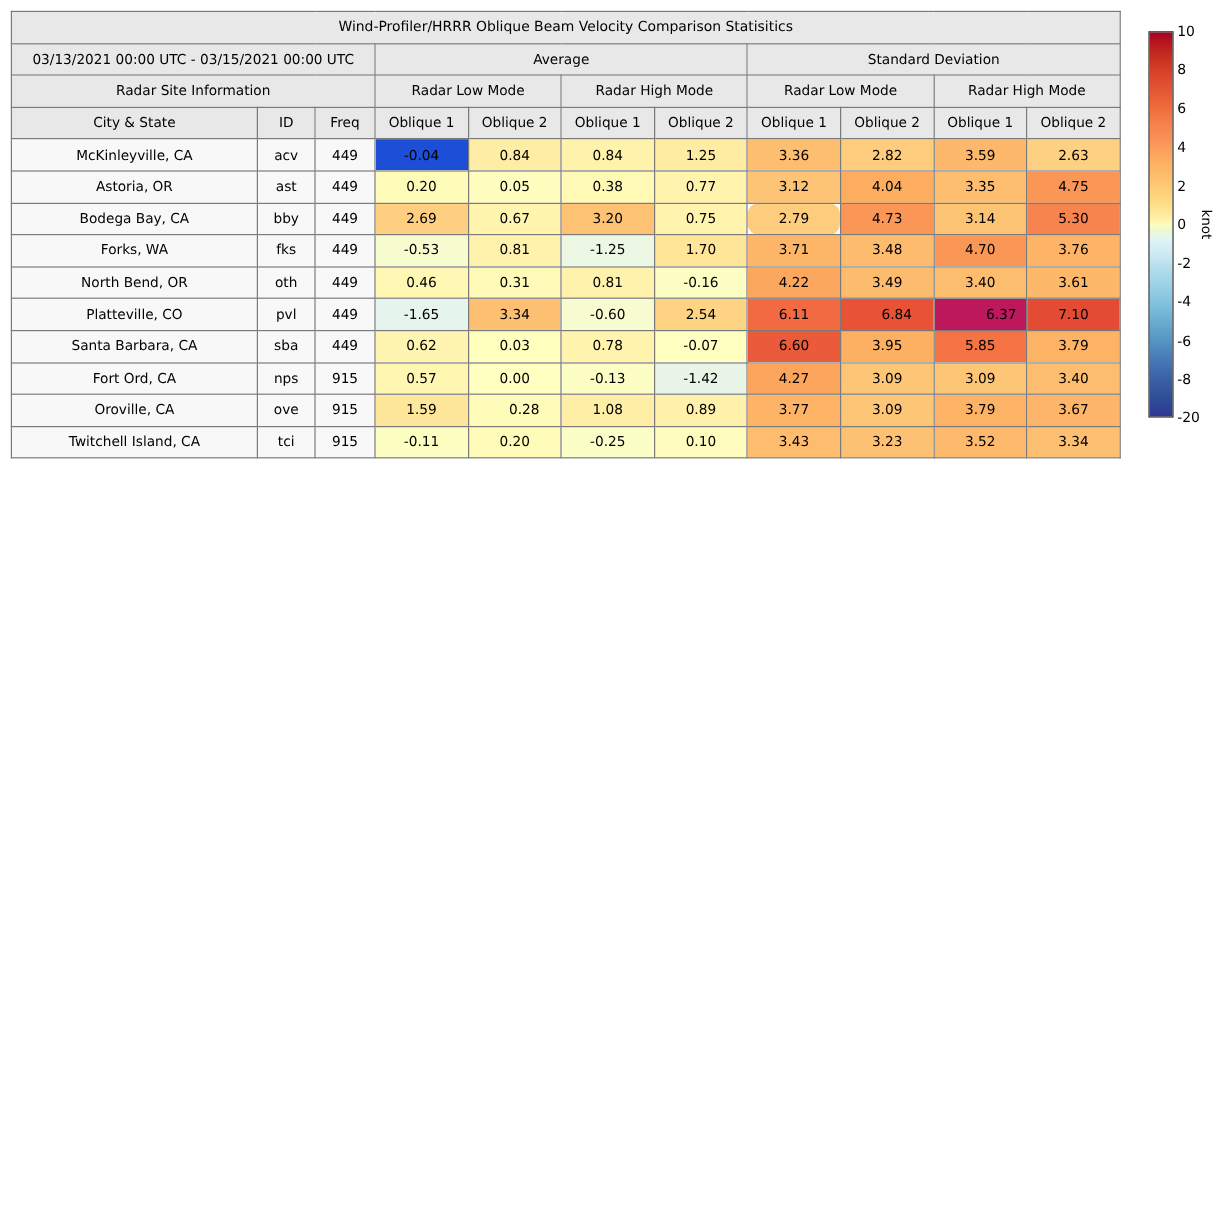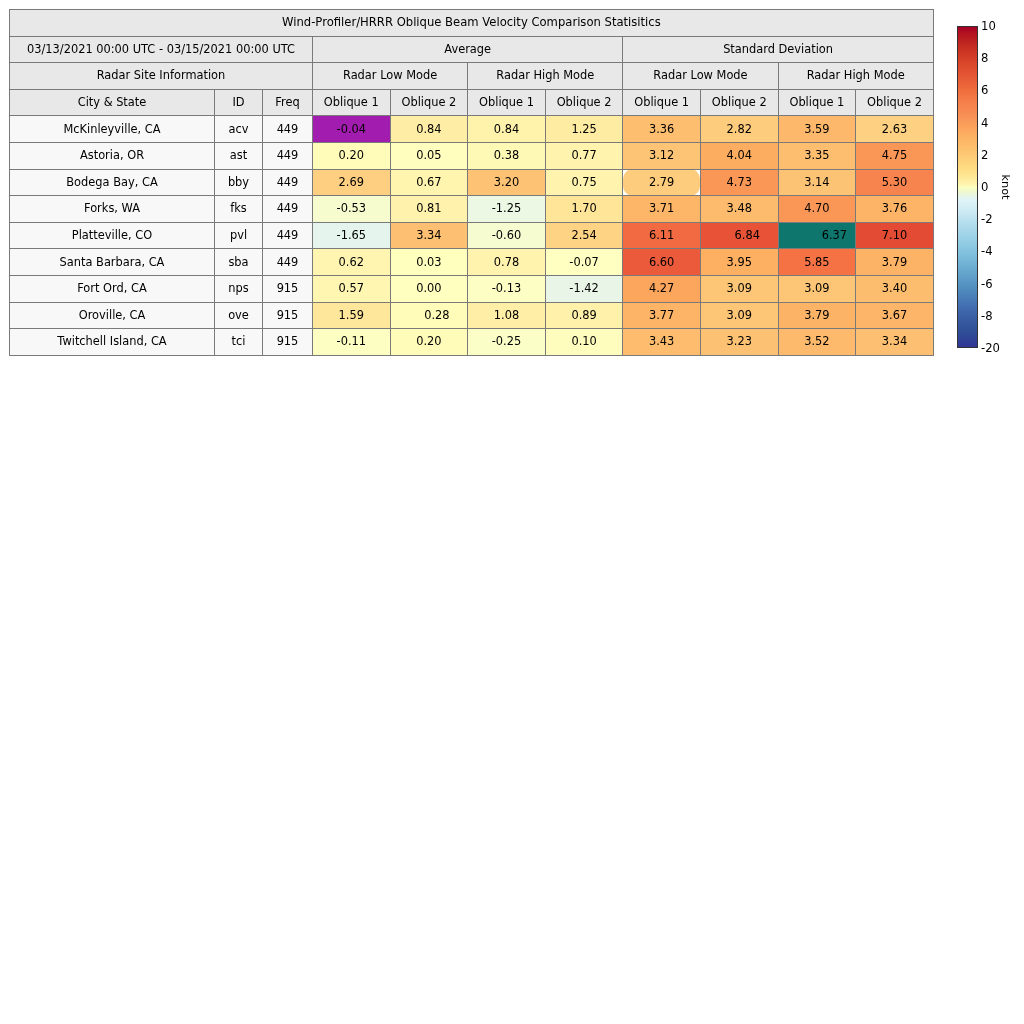--- a/index.html
+++ b/index.html
@@ -181,21 +181,21 @@
           <th class="hdr">Oblique 2</th>
           <th class="hdr">Oblique 1</th>
           <th class="hdr">Oblique 2</th>
         </tr>
       </thead>
       <tbody id="table-body">
           <tr>
             <td class="site">McKinleyville, CA</td>
             <td class="site">acv</td>
             <td class="site">449</td>
-            <td class="val" style="background-color: #a21caf;">-0.04</td>
+            <td class="val" style="background-color: #1d4ed8;">-0.04</td>
             <td class="val" style="background-color: rgb(254, 237, 164);">0.84</td>
             <td class="val" style="background-color: rgb(255, 242, 171);">0.84</td>
             <td class="val" style="background-color: rgb(254, 236, 162);">1.25</td>
             <td class="val" style="background-color: rgb(253, 190, 112);">3.36</td>
             <td class="val" style="background-color: rgb(254, 204, 125);">2.82</td>
             <td class="val" style="background-color: rgb(253, 184, 107);">3.59</td>
             <td class="val" style="background-color: rgb(254, 208, 129);">2.63</td>
           </tr>
           <tr>
             <td class="site">Astoria, OR</td>
@@ -230,30 +230,43 @@
             <td class="val" style="background-color: rgb(247, 252, 206);">-0.53</td>
             <td class="val" style="background-color: rgb(255, 242, 172);">0.81</td>
             <td class="val" style="background-color: rgb(236, 248, 227);">-1.25</td>
             <td class="val" style="background-color: rgb(254, 229, 151);">1.70</td>
             <td class="val" style="background-color: rgb(253, 181, 104);">3.71</td>
             <td class="val" style="background-color: rgb(253, 187, 109);">3.48</td>
             <td class="val" style="background-color: rgb(250, 151, 87);">4.70</td>
             <td class="val" style="background-color: rgb(253, 180, 103);">3.76</td>
           </tr>
           <tr>
+            <td class="site">North Bend, OR</td>
+            <td class="site">oth</td>
+            <td class="site">449</td>
+            <td class="val" style="background-color: rgb(255, 248, 180);">0.46</td>
+            <td class="val" style="background-color: rgb(255, 250, 184);">0.31</td>
+            <td class="val" style="background-color: rgb(255, 242, 172);">0.81</td>
+            <td class="val" style="background-color: rgb(253, 254, 196);">-0.16</td>
+            <td class="val" style="background-color: rgb(252, 167, 94);">4.22</td>
+            <td class="val" style="background-color: rgb(253, 187, 109);">3.49</td>
+            <td class="val" style="background-color: rgb(253, 189, 111);">3.40</td>
+            <td class="val" style="background-color: rgb(253, 184, 106);">3.61</td>
+          </tr>
+          <tr>
             <td class="site">Platteville, CO</td>
             <td class="site">pvl</td>
             <td class="site">449</td>
             <td class="val" style="background-color: rgb(229, 245, 238);">-1.65</td>
             <td class="val" style="background-color: rgb(253, 191, 113);">3.34</td>
             <td class="val" style="background-color: rgb(246, 251, 208);">-0.60</td>
             <td class="val" style="background-color: rgb(254, 211, 131);">2.54</td>
             <td class="val" style="background-color: rgb(242, 106, 65);">6.11</td>
             <td class="val" style="background-color: rgb(232, 83, 55); padding-left: 16px;">6.84</td>
-            <td class="val" style="background-color: #0f766e; padding-left: 35px;">6.37</td>
+            <td class="val" style="background-color: #be185d; padding-left: 35px;">6.37</td>
             <td class="val" style="background-color: rgb(228, 75, 52);">7.10</td>
           </tr>
           <tr>
             <td class="site">Santa Barbara, CA</td>
             <td class="site">sba</td>
             <td class="site">449</td>
             <td class="val" style="background-color: rgb(255, 245, 176);">0.62</td>
             <td class="val" style="background-color: rgb(255, 255, 190);">0.03</td>
             <td class="val" style="background-color: rgb(255, 243, 173);">0.78</td>
             <td class="val" style="background-color: rgb(254, 255, 193);">-0.07</td>

